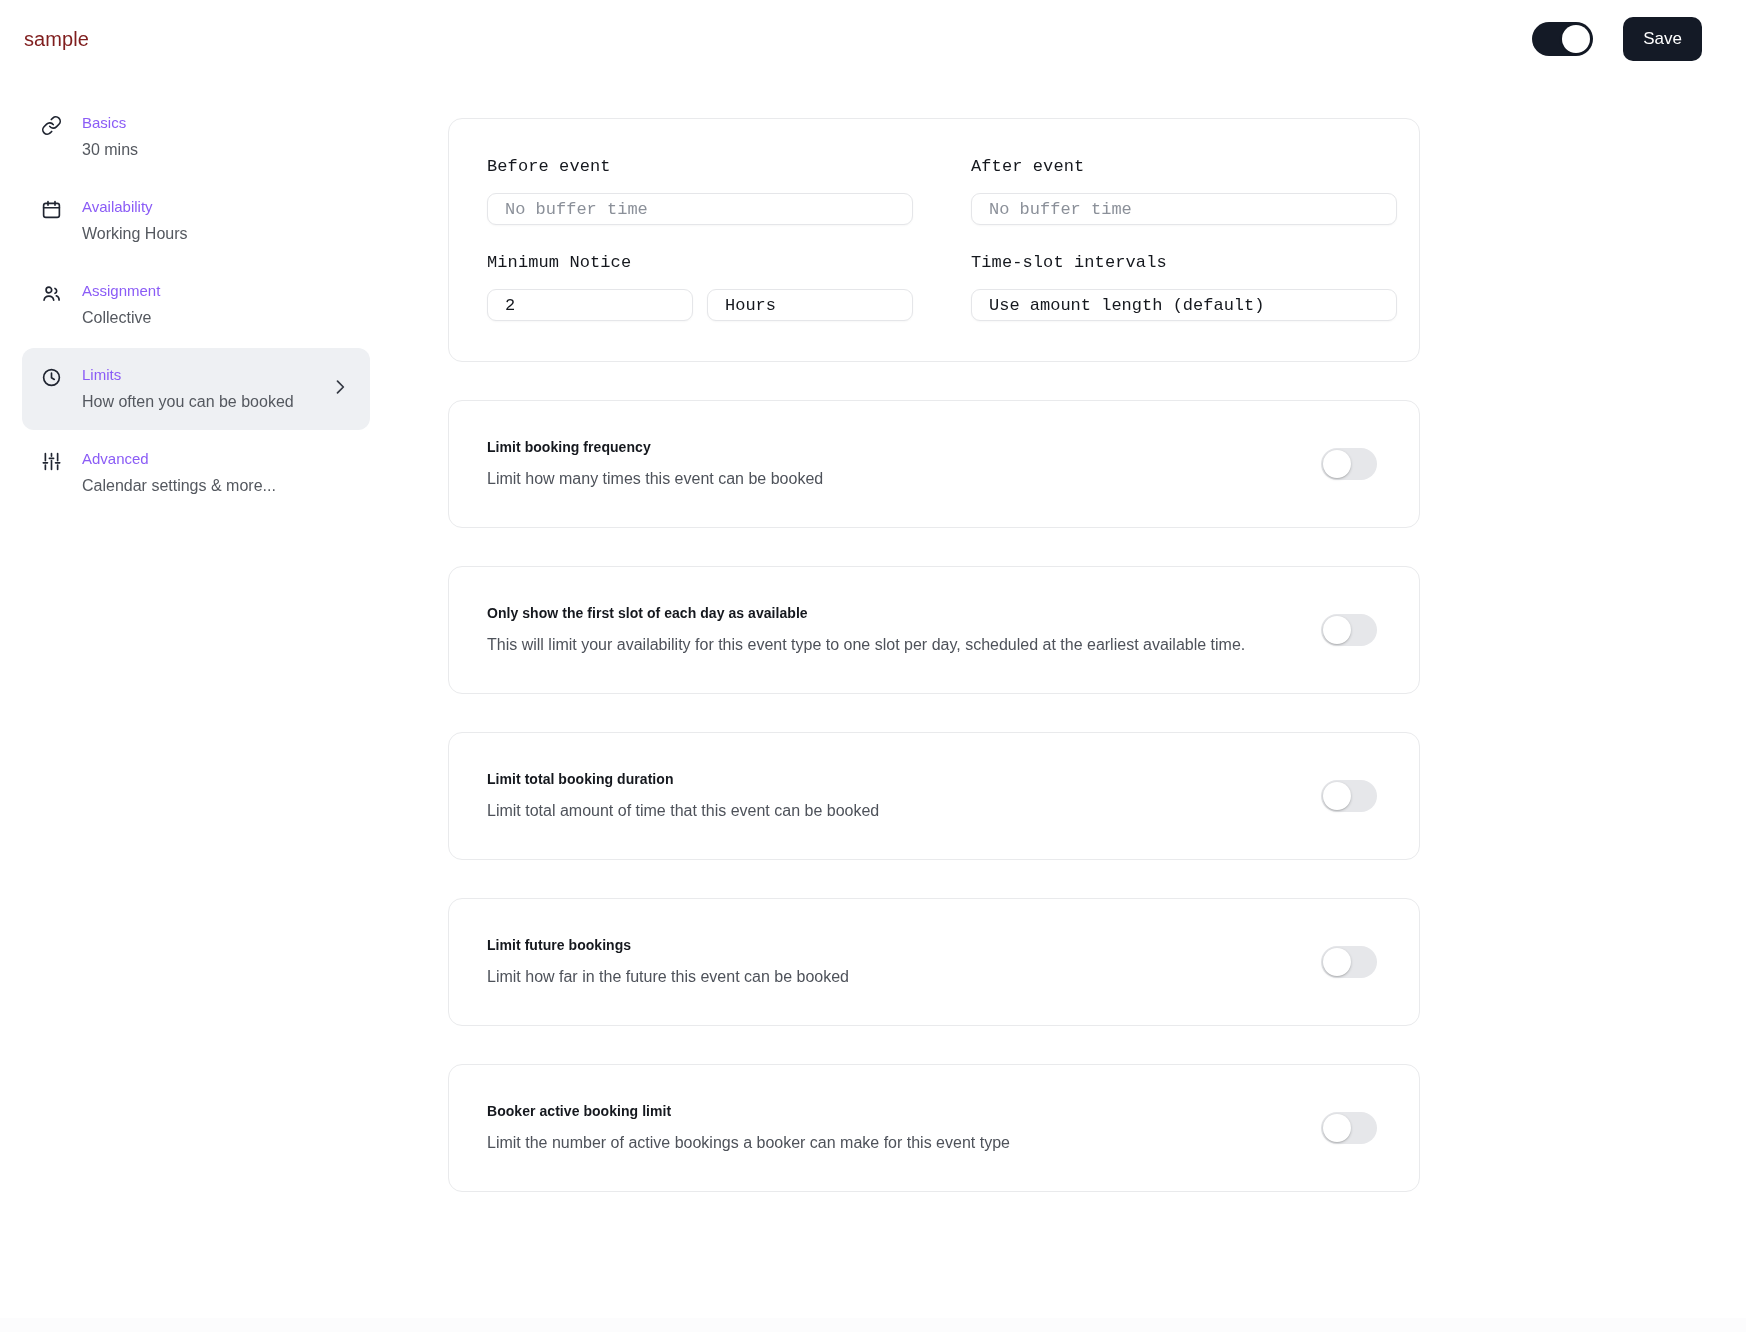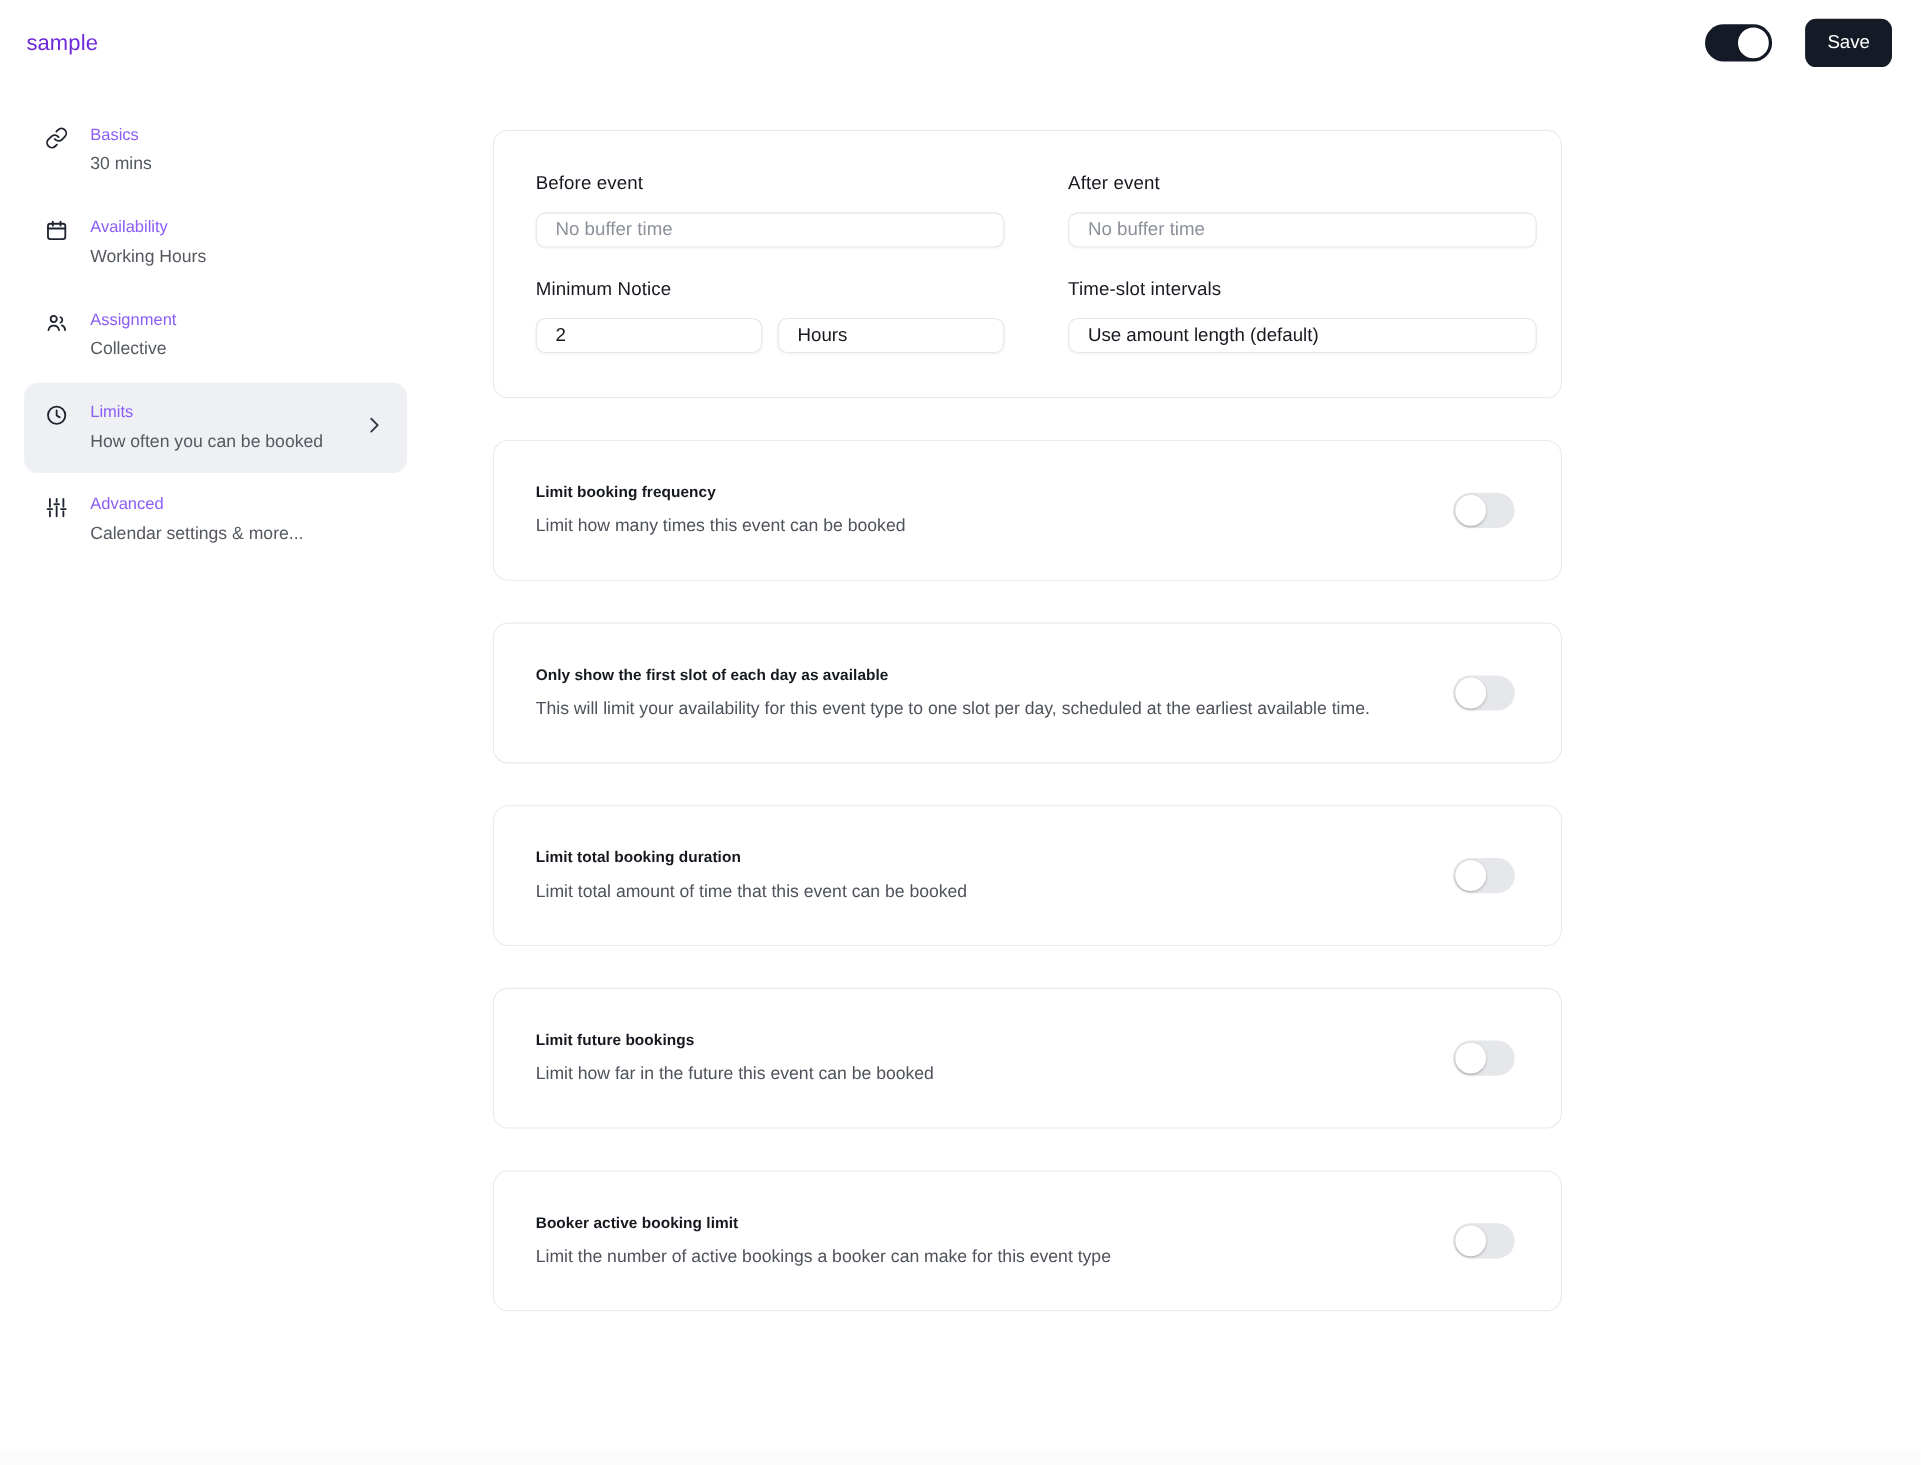--- a/index.html
+++ b/index.html
@@ -14,25 +14,25 @@
 
   .app { position: relative; width: 1746px; height: 1332px; background:#fff; }
 
   
   .header {
     position: absolute; top: 0; left: 0; right: 0; height: 78px;
     display: flex; align-items: center; background: #fff;
   }
   .header-title {
     margin-left: 24px;
-    font-size: 20px; color: #6d28d9; font-weight: 400; letter-spacing: .1px;
+    font-size: 20px; color: #7f1d1d; font-weight: 400; letter-spacing: .1px;
   }
   .header-right {
     margin-left: auto; display: flex; align-items: center; gap: 30px;
-    padding-right: 26px;
+    padding-right: 44px;
   }
 
   .toggle {
     position: relative; width: 61px; height: 34px; border-radius: 17px;
     background: #e7e8ea; border: none; cursor: pointer; flex: 0 0 auto;
     transition: background .15s;
   }
   .toggle .knob {
     position: absolute; top: 3px; left: 3px;
     width: 28px; height: 28px; border-radius: 50%;
@@ -89,21 +89,21 @@
     overflow: hidden;
   }
   .card {
     background: #ffffff;
     border: 1px solid #e9eaec;
     border-radius: 14px;
     margin-bottom: 38px;
   }
 
   
-  .buffers { padding: 36px 22px 40px 38px; }
+  .buffers { padding: 36px 22px 40px 38px; font-family: Liberation Mono, monospace; }
   .grid2 {
     display: grid;
     grid-template-columns: 1fr 1fr;
     column-gap: 58px;
     row-gap: 0;
   }
   .field { margin-bottom: 26px; }
   .field:nth-child(3), .field:nth-child(4) { margin-bottom: 0; }
   .field-label {
     font-size: 17px; color: #15181e; font-weight: 500;

